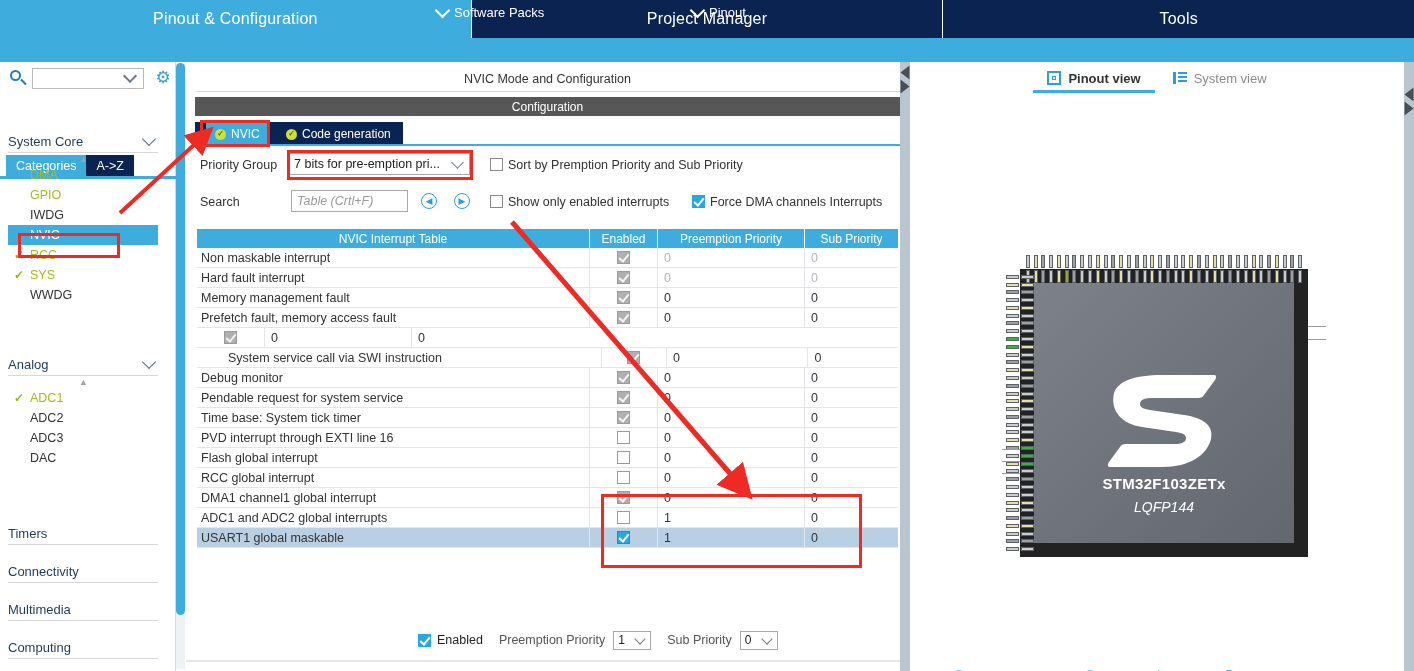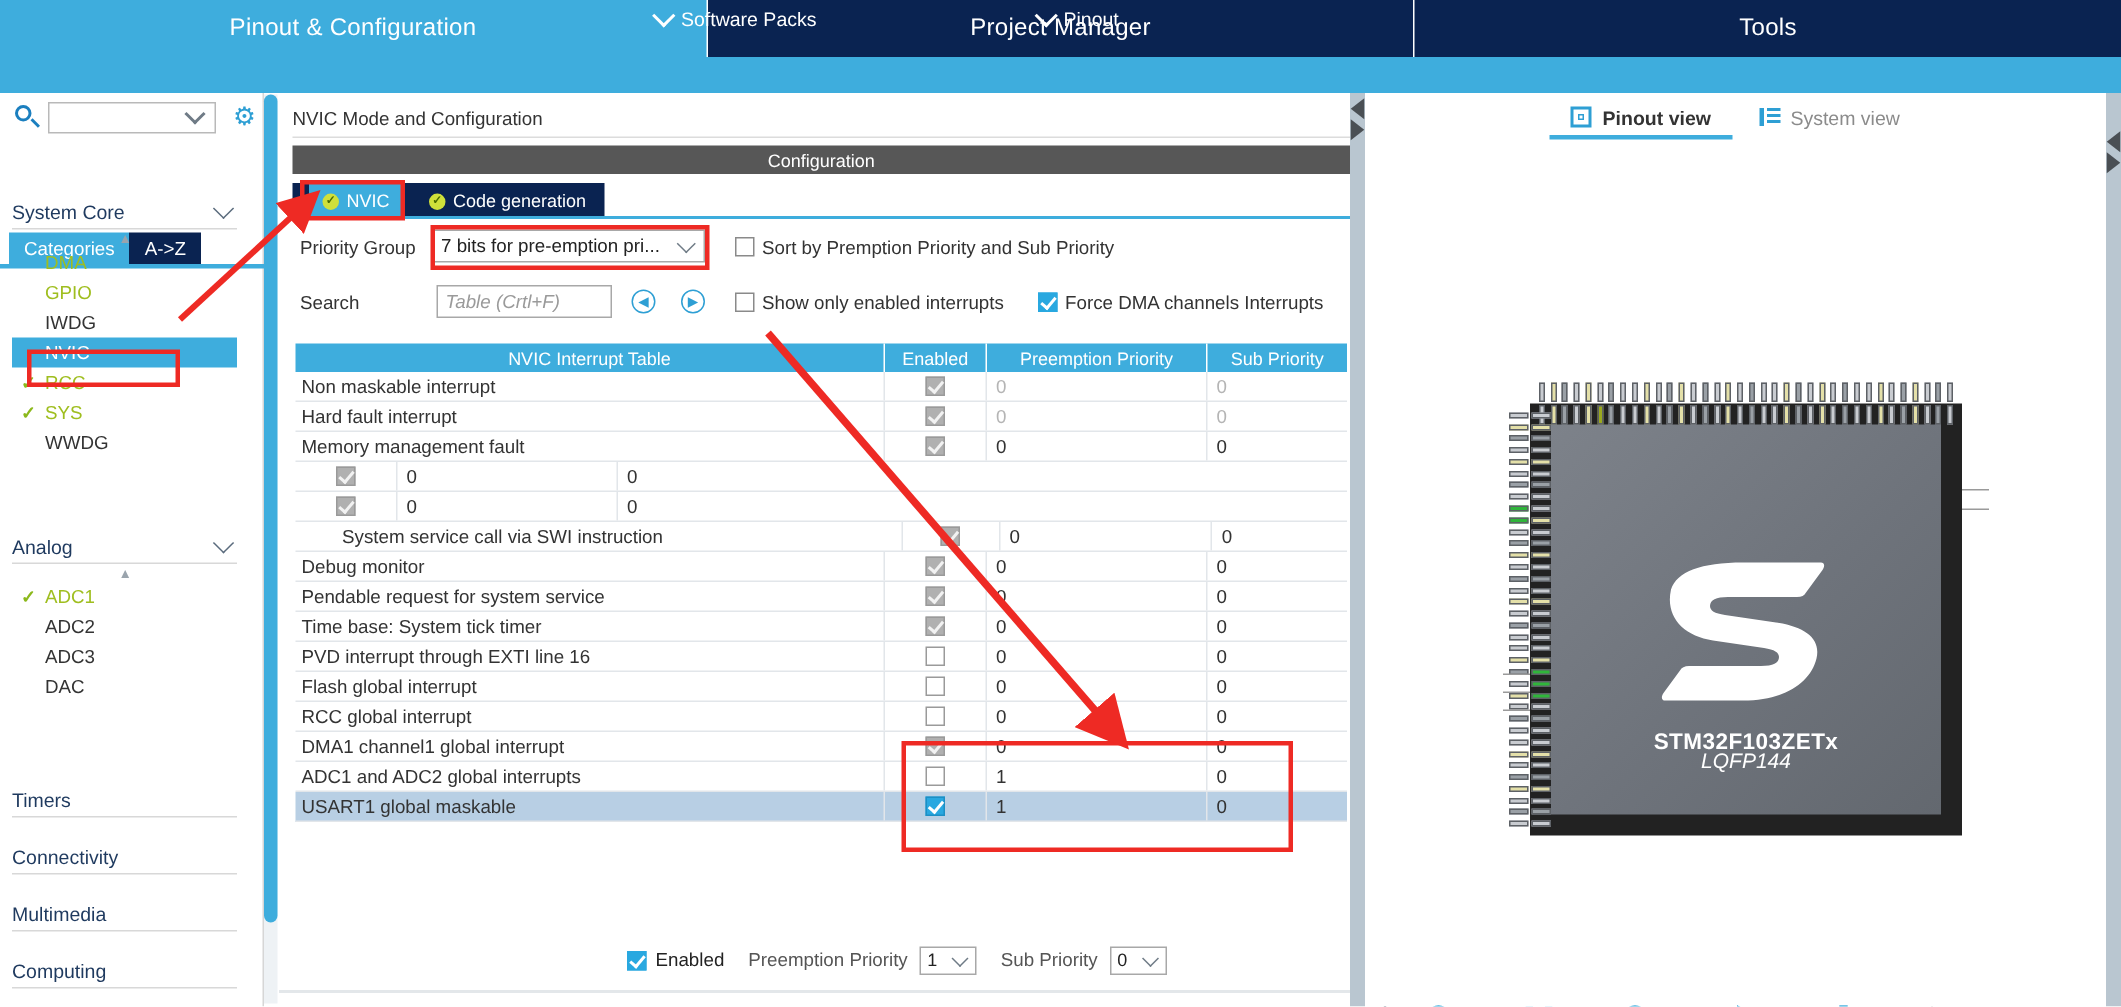--- a/index.html
+++ b/index.html
@@ -55,21 +55,21 @@
   .itm.grn{color:#9fbe1f;}
   .itm.sel{background:#3eaddd;color:#ffffff;}
   .itm .tick{position:absolute;left:6px;color:#8cb91c;font-size:12px;font-weight:bold;}
 
   .sbscroll{position:absolute;left:176px;top:63px;width:9px;height:606px;background:#eef2f5;}
   .sbthumb{position:absolute;left:176px;top:63px;width:9px;height:552px;background:#3eaddd;border-radius:5px;}
 
   
   .center{position:absolute;left:186px;top:62px;width:714px;height:609px;background:#ffffff;}
   .modetitle{position:absolute;left:9px;top:4px;width:705px;height:26px;
-    display:flex;align-items:center;justify-content:flex-start;font-size:12.5px;color:#333;
+    display:flex;align-items:center;justify-content:center;font-size:12.5px;color:#333;
     border-bottom:1px solid #dcdcdc;box-sizing:border-box;}
   .cfgbar{position:absolute;left:9px;top:35px;width:705px;height:19px;background:#575757;
     display:flex;align-items:center;justify-content:center;color:#fff;font-size:12px;}
   .tabsfill{position:absolute;left:9px;top:54px;width:208px;height:24px;background:#0a2351;}
   .ctab{position:absolute;top:54px;height:24px;display:flex;align-items:center;gap:5px;padding:0 9px;
     color:#ffffff;font-size:12px;box-sizing:border-box;}
   .ctab.active{background:#3eaddd;}
   .okdot{width:11px;height:11px;border-radius:50%;background:#cfe03a;display:inline-flex;
     align-items:center;justify-content:center;color:#4a6b00;font-size:8px;line-height:1;font-weight:bold;}
   .tabunderline{position:absolute;left:9px;top:78px;width:705px;height:2px;background:#3eaddd;}
@@ -140,21 +140,21 @@
   .chipbody{position:absolute;left:14px;top:14px;right:14px;bottom:14px;
     background:linear-gradient(135deg,#7d828a 0%,#6e737b 55%,#63686f 100%);}
   .pins{position:absolute;}
   .pin{position:absolute;background:#c9ccd1;border:1px solid #5d6166;box-sizing:border-box;}
   .pin.y{background:#e4e0a8;}
   .pin.g{background:#2fb53a;}
   .pin.dk{background:#9aa0a6;}
   .pin.ol{background:#9aa81e;}
   .stlogo{position:absolute;left:50%;top:88px;transform:translateX(-50%);width:120px;height:100px;}
   .chiptxt{position:absolute;left:0;right:0;text-align:center;color:#fff;}
-  .chipname{top:192px;font-size:15px;font-weight:bold;letter-spacing:.3px;margin-top:11px;}
+  .chipname{top:192px;font-size:15px;font-weight:bold;letter-spacing:.3px;}
   .chippkg{top:216px;font-size:14px;font-style:italic;}
   .netline{position:absolute;height:1px;background:#9a9a9a;}
 
   .toolbar{position:absolute;left:0;top:595px;width:494px;height:46px;display:flex;
     align-items:center;justify-content:space-around;padding:0 18px;box-sizing:border-box;}
   .tbtn{width:32px;height:30px;display:flex;align-items:center;justify-content:center;}
 
   
   .redbox{position:absolute;border:3px solid #ee2a24;box-sizing:border-box;pointer-events:none;}
   .arrowsvg{position:absolute;left:0;top:0;width:1414px;height:671px;pointer-events:none;}
@@ -353,20 +353,21 @@
         </div>
         <div class="trow">
           <div class="td-name" style="width: 393px;">Memory management fault</div>
           <div class="td-en" style="width: 68px;">
             <div class="tcbx gray"></div>
           </div>
           <div class="td-num" style="width: 147px;">0</div>
           <div class="td-num" style="width: 93px; border-right: none;">0</div>
         </div>
         <div class="trow">
+          <div class="td-name" style="width: 393px;">Prefetch fault, memory access fault</div>
           <div class="td-en" style="width: 68px;">
             <div class="tcbx gray"></div>
           </div>
           <div class="td-num" style="width: 147px;">0</div>
           <div class="td-num" style="width: 93px; border-right: none;">0</div>
         </div>
         <div class="trow">
           <div class="td-en" style="width: 68px;">
             <div class="tcbx gray"></div>
           </div>

